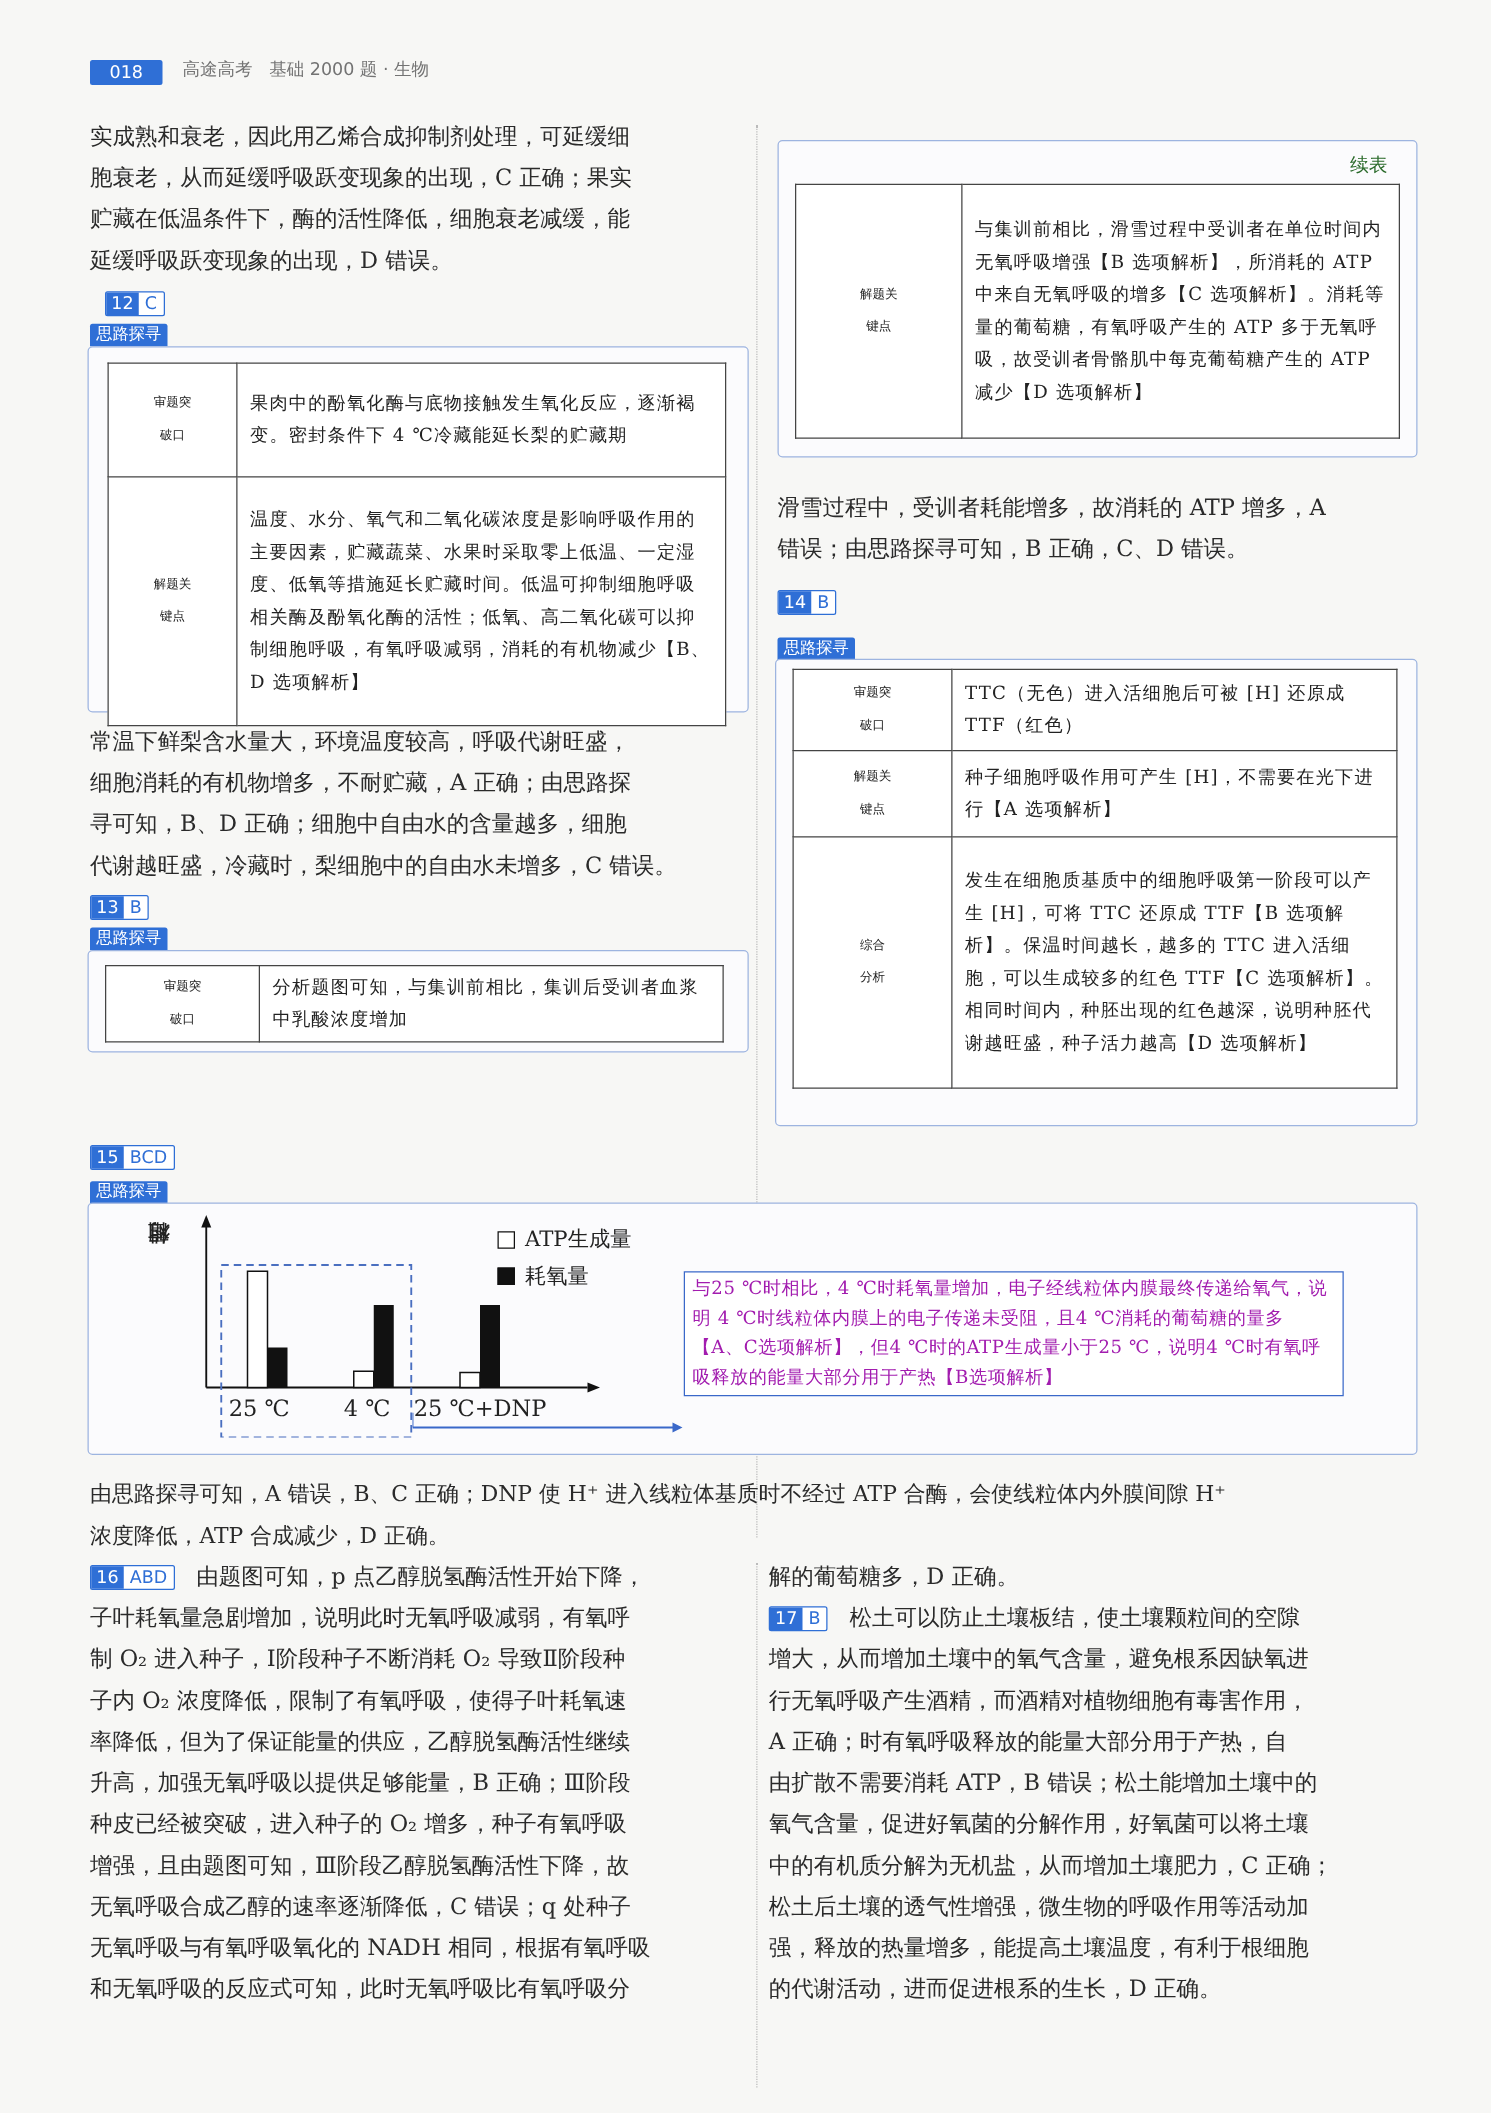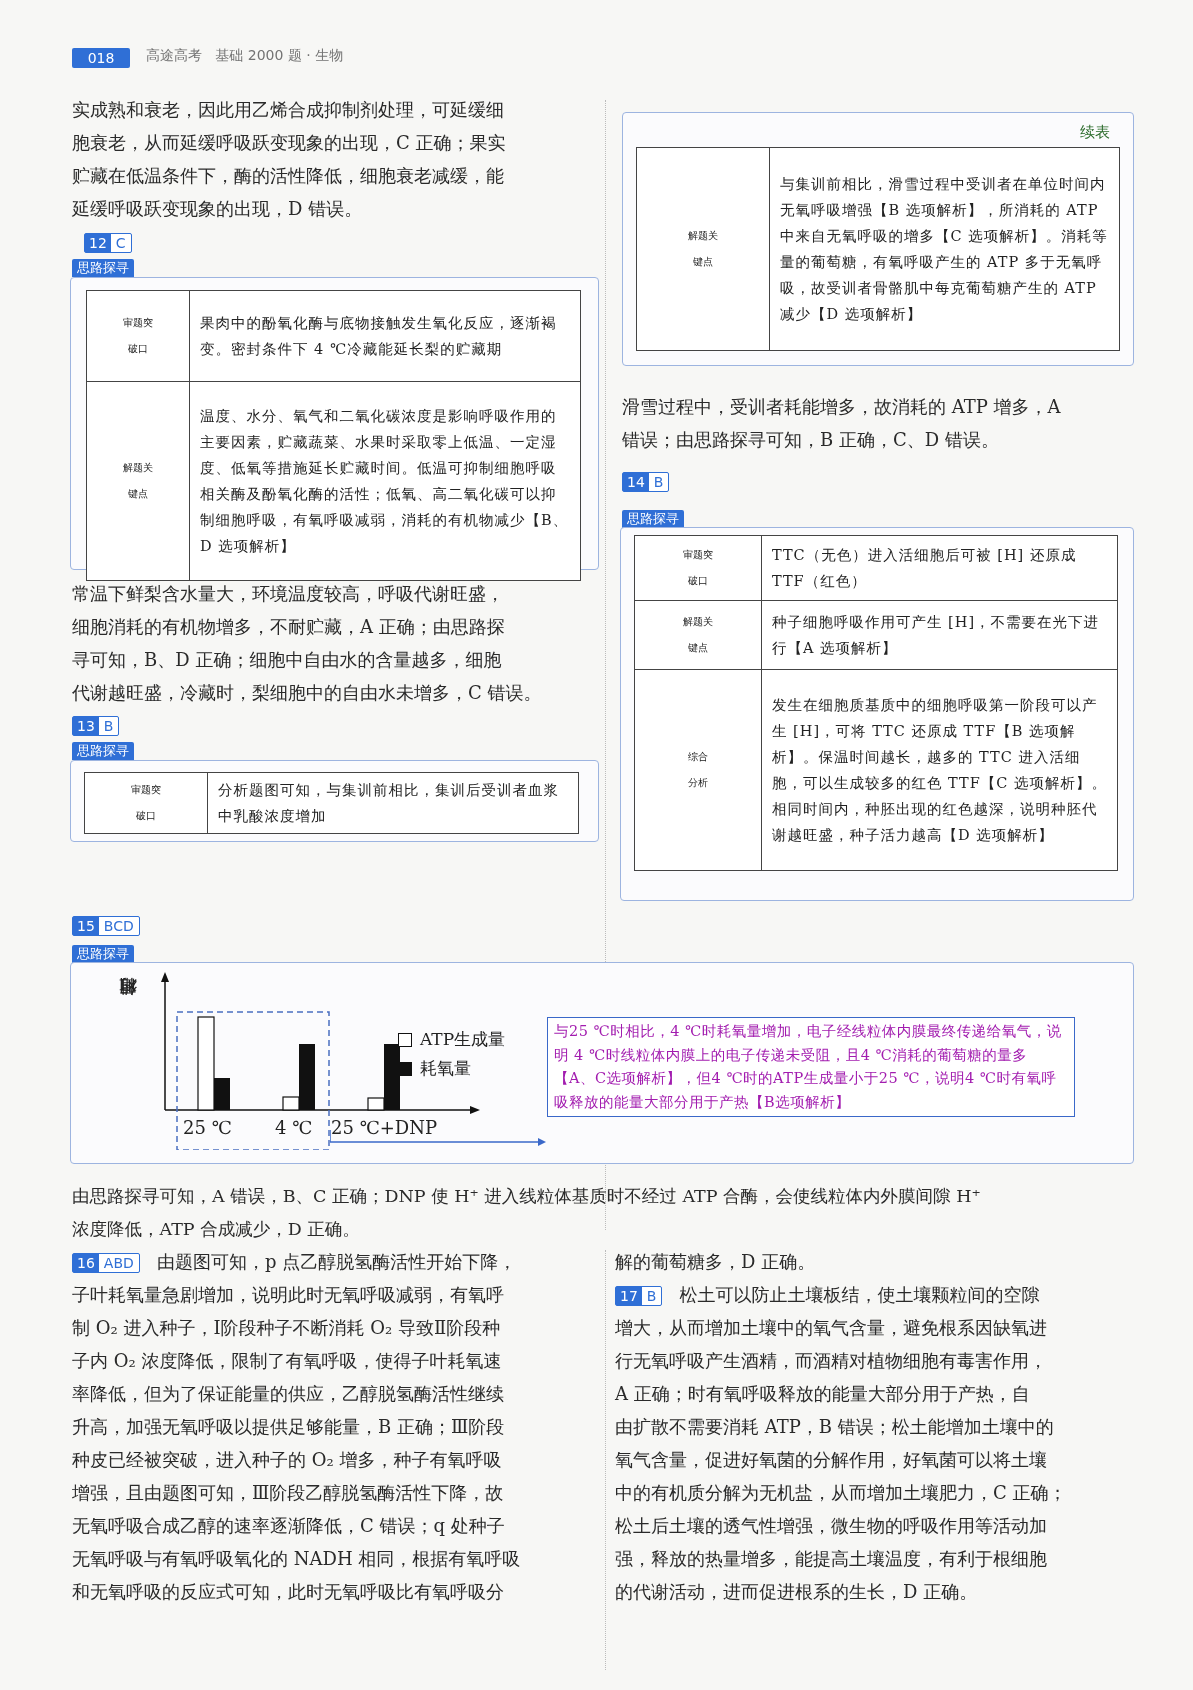--- a/index.html
+++ b/index.html
@@ -15,29 +15,29 @@
   .hdr-title { left:146px; top:47px; font-family:"DejaVu Sans","Liberation Sans",sans-serif; font-size:14px; color:#737373; white-space:pre; }
   .body-text { font-size:18px; line-height:33px; color:#2a2a2a; }
   .col-divider { left:605px; top:100px; width:0; height:1130px; border-left:1px dotted #bbb; }
   .col-divider2 { left:605px; top:1250px; width:0; height:420px; border-left:1px dotted #bbb; }
 
   .ans-badge { display:inline-flex; height:18px; border:1px solid #2f6fd6; border-radius:2px;
     font-family:"DejaVu Sans","Liberation Sans",sans-serif; font-size:14px; line-height:18px; background:#fff; vertical-align:middle; }
   .ans-badge .num { background:#2f6fd6; color:#fff; padding:0 4px; }
   .ans-badge .letter { color:#2f6fd6; padding:0 5px; }
 
-  .tag { background:#2f6fd6; color:#fff; font-family:Liberation Sans, sans-serif;
+  .tag { background:#2f6fd6; color:#fff; font-family:Liberation Mono, monospace;
     font-size:13px; height:18px; line-height:18px; padding:0 5px; border-radius:2px 2px 0 0; }
   .panel { border:1px solid #9db4e0; border-radius:4px; background:#fbfbfd; }
 
   table.tbl { border-collapse:collapse; position:absolute; background:#fff; }
   table.tbl td { border:1.5px solid #444; vertical-align:middle; }
   table.tbl td.k { text-align:center; font-family:"DejaVu Sans","Liberation Sans",sans-serif; font-size:10px; line-height:26px; color:#222; }
   table.tbl td.v { font-size:14.5px; line-height:26px; padding:2px 10px; color:#222; letter-spacing:1px; }
-  .legend-item { font-size:17px; display:flex; align-items:center; gap:8px;margin-top:48px; }
+  .legend-item { font-size:17px; display:flex; align-items:center; gap:8px; }
   .sw { width:12px; height:12px; border:1.5px solid #111; }
   .note-box { border:1.5px solid #3a68c9; background:#fff; color:#a21caf; font-size:14.5px; line-height:23.5px; padding:2px 6px; letter-spacing:0.5px; }
 </style>
 </head>
 <body>
 
 <div class="abs hdr-page">018</div>
 <div class="abs hdr-title">高途高考   基础 2000 题 · 生物</div>
 
 <div class="abs col-divider"></div>

